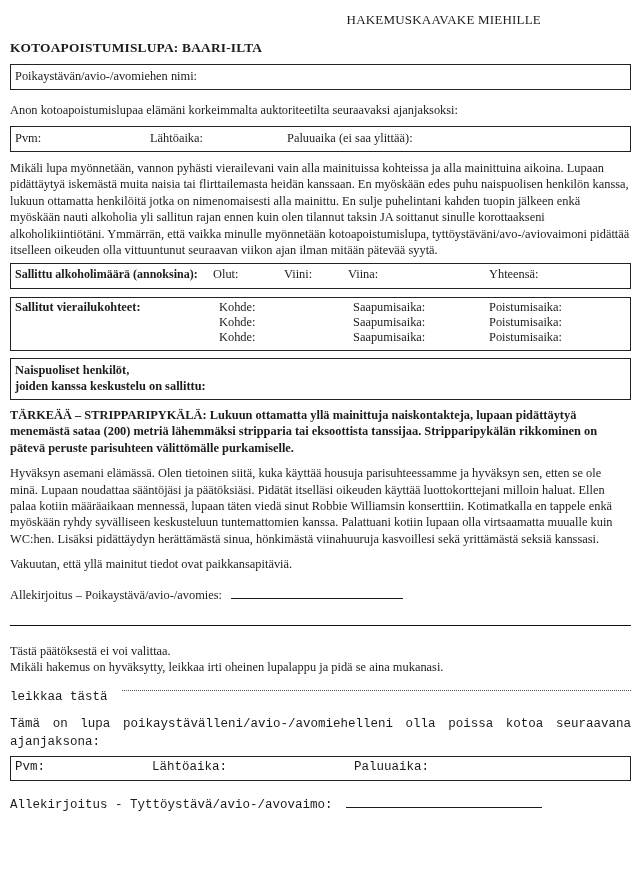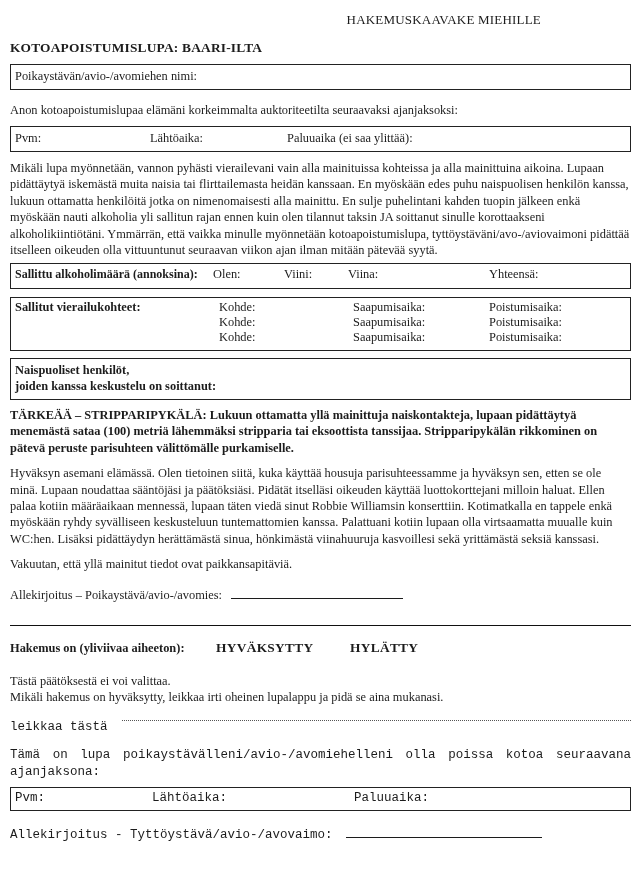--- a/index.html
+++ b/index.html
@@ -76,21 +76,21 @@
       <span class="cell">Lähtöaika:</span>
       <span class="cell">Paluuaika (ei saa ylittää):</span>
     </div>
   </div>
 
   <div class="para para-p1">Mikäli lupa myönnetään, vannon pyhästi vierailevani vain alla mainituissa kohteissa ja alla mainittuina aikoina. Lupaan pidättäytyä iskemästä muita naisia tai flirttailemasta heidän kanssaan. En myöskään edes puhu naispuolisen henkilön kanssa, lukuun ottamatta henkilöitä jotka on nimenomaisesti alla mainittu. En sulje puhelintani kahden tuopin jälkeen enkä myöskään nauti alkoholia yli sallitun rajan ennen kuin olen tilannut taksin JA soittanut sinulle korottaakseni alkoholikiintiötäni. Ymmärrän, että vaikka minulle myönnetään kotoapoistumislupa, tyttöystäväni/avo-/aviovaimoni pidättää itselleen oikeuden olla vittuuntunut seuraavan viikon ajan ilman mitään pätevää syytä.</div>
 
   <div class="fbox tight para-alc" style="margin-top:5px">
     <div class="grid g-alcohol">
       <span class="cell b alc-label">Sallittu alkoholimäärä (annoksina):</span>
-      <span class="cell">Olen:</span>
+      <span class="cell">Olut:</span>
       <span class="cell">Viini:</span>
       <span class="cell">Viina:</span>
       <span class="cell">Yhteensä:</span>
     </div>
   </div>
 
   <div class="fbox tight" style="margin-top:8px">
     <div class="grid g-visits">
       <span class="cell b" style="grid-column:1;grid-row:1">Sallitut vierailukohteet:</span>
       <span class="cell" style="grid-column:2;grid-row:1">Kohde:</span>
@@ -100,41 +100,36 @@
       <span class="cell" style="grid-column:3;grid-row:2">Saapumisaika:</span>
       <span class="cell" style="grid-column:4;grid-row:2">Poistumisaika:</span>
       <span class="cell" style="grid-column:2;grid-row:3">Kohde:</span>
       <span class="cell" style="grid-column:3;grid-row:3">Saapumisaika:</span>
       <span class="cell" style="grid-column:4;grid-row:3">Poistumisaika:</span>
     </div>
   </div>
 
   <div class="fbox" style="line-height:16px">
     <div class="b">Naispuoliset henkilöt,</div>
-    <div class="b">joiden kanssa keskustelu on soittanut:</div>
+    <div class="b">joiden kanssa keskustelu on sallittu:</div>
   </div>
 
-  <div class="para para-strip">TÄRKEÄÄ – STRIPPARIPYKÄLÄ: Lukuun ottamatta yllä mainittuja naiskontakteja, lupaan pidättäytyä menemästä sataa (100) metriä lähemmäksi stripparia tai eksoottista tanssijaa. Stripparipykälän rikkominen on pätevä peruste parisuhteen välittömälle purkamiselle.</div>
+  <div class="para para-strip">TÄRKEÄÄ – STRIPPARIPYKÄLÄ: Lukuun ottamatta yllä mainittuja naiskontakteja, lupaan pidättäytyä menemästä sataa (200) metriä lähemmäksi stripparia tai eksoottista tanssijaa. Stripparipykälän rikkominen on pätevä peruste parisuhteen välittömälle purkamiselle.</div>
 
   <div class="para para-p2">Hyväksyn asemani elämässä. Olen tietoinen siitä, kuka käyttää housuja parisuhteessamme ja hyväksyn sen, etten se ole minä. Lupaan noudattaa sääntöjäsi ja päätöksiäsi. Pidätät itselläsi oikeuden käyttää luottokorttejani milloin haluat. Ellen palaa kotiin määräaikaan mennessä, lupaan täten viedä sinut Robbie Williamsin konserttiin. Kotimatkalla en tappele enkä myöskään ryhdy syvälliseen keskusteluun tuntemattomien kanssa. Palattuani kotiin lupaan olla virtsaamatta muualle kuin WC:hen. Lisäksi pidättäydyn herättämästä sinua, hönkimästä viinahuuruja kasvoillesi sekä yrittämästä seksiä kanssasi.</div>
 
   <div class="affirm">Vakuutan, että yllä mainitut tiedot ovat paikkansapitäviä.</div>
 
   <div class="sig-row">
     <span>Allekirjoitus – Poikaystävä/avio-/avomies:</span>
     <span class="sig-line w1"></span>
   </div>
 
   <hr class="rule">
 
-  <div class="decision-row grid g-decision">
-    <span class="cell b">Hakemus on (yliviivaa aiheeton):</span>
-    <span class="cell decision-opt">HYVÄKSYTTY</span>
-    <span class="cell decision-opt">HYLÄTTY</span>
-  </div>
 
   <div class="notes">
     <div>Tästä päätöksestä ei voi valittaa.</div>
     <div>Mikäli hakemus on hyväksytty, leikkaa irti oheinen lupalappu ja pidä se aina mukanasi.</div>
   </div>
 
   <div class="cut-row mono">
     <span class="cut-label">leikkaa tästä</span>
     <span class="cut-dots"></span>
   </div>

